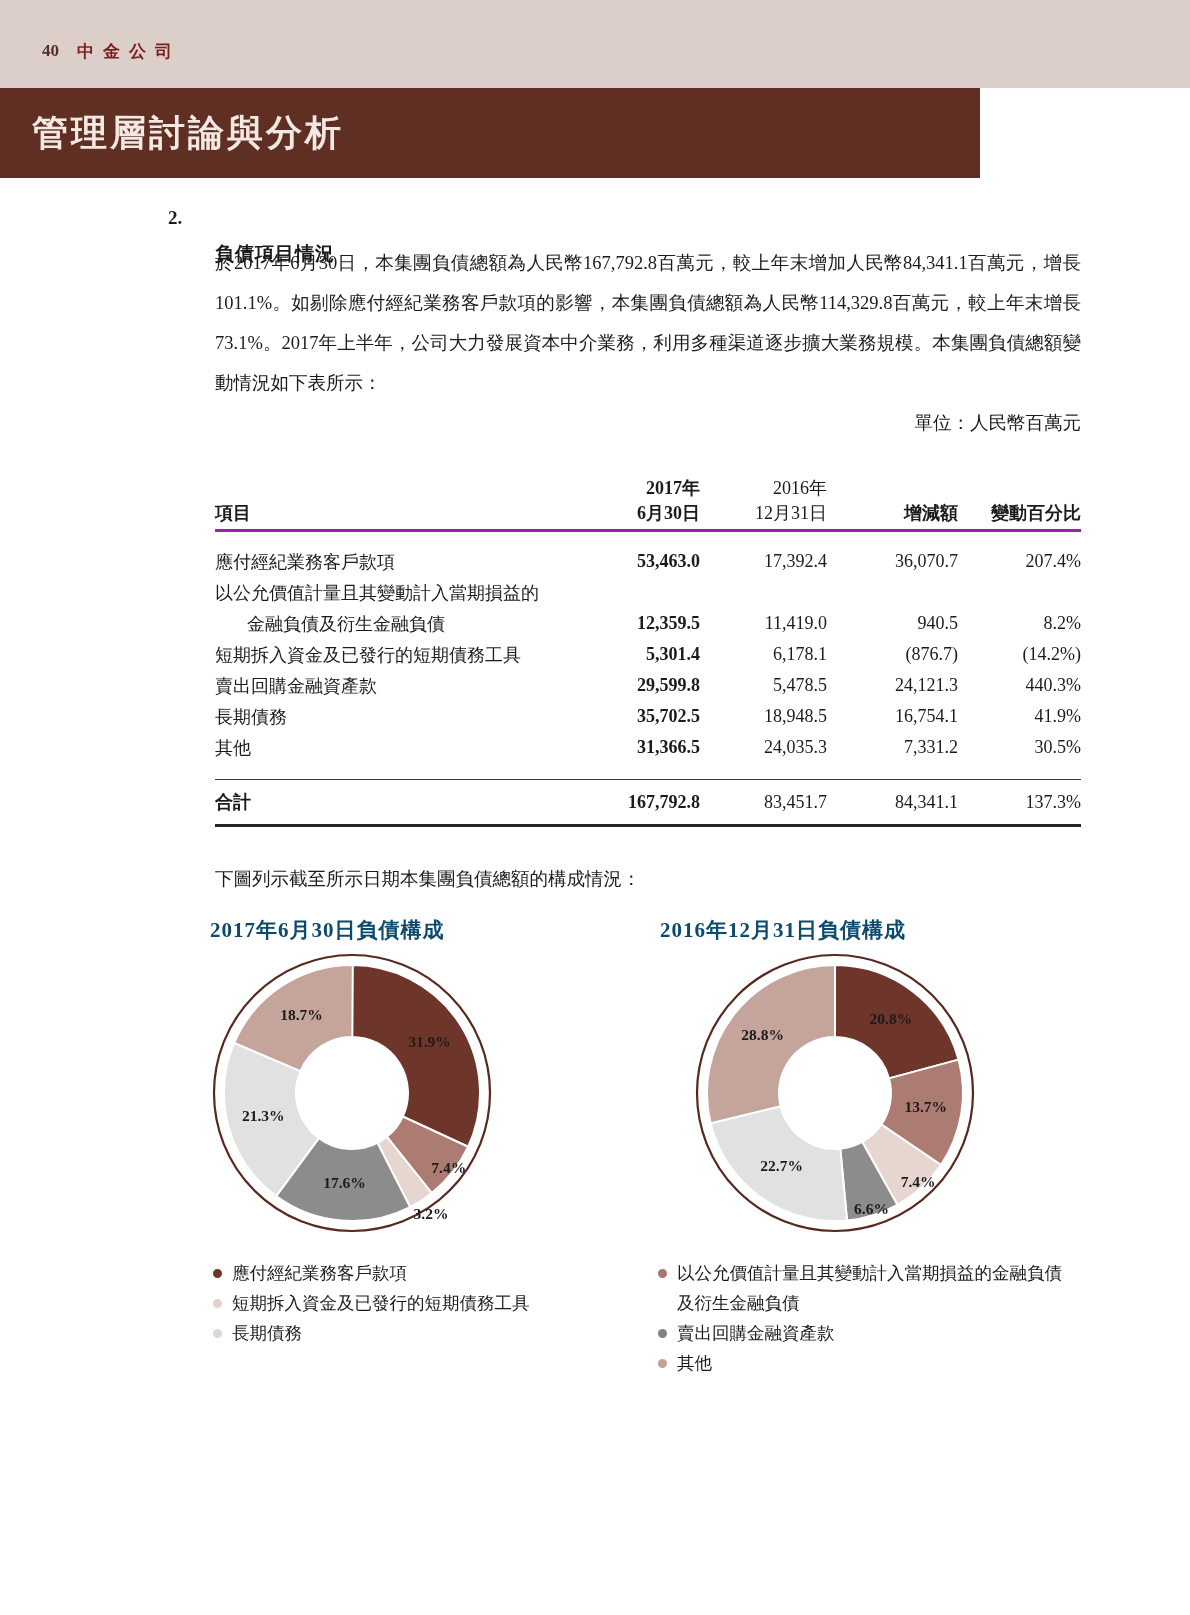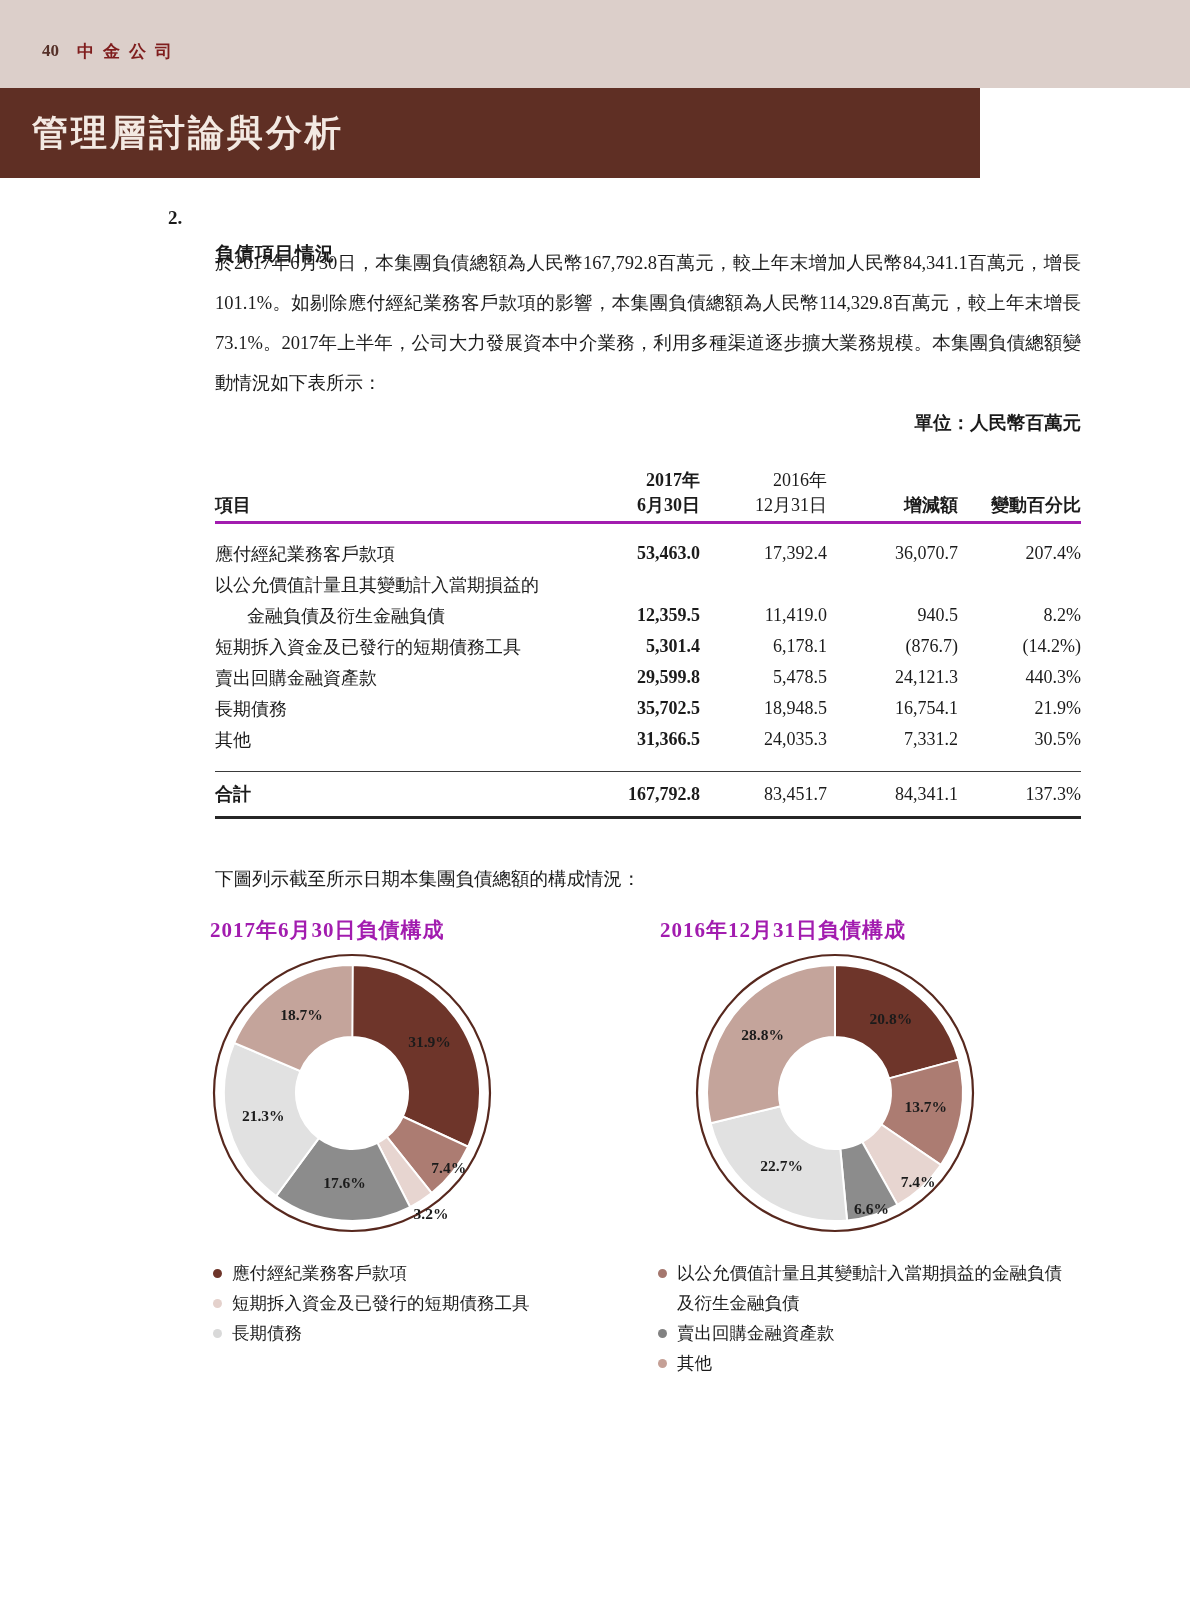--- a/index.html
+++ b/index.html
@@ -14,39 +14,39 @@
   .top-band .company { font-weight:bold; font-size:17px; color:#7f1d1d; letter-spacing:9px; }
   .banner { position:absolute; left:0; top:88px; width:980px; height:90px; background:#5f2f24;
             display:flex; align-items:center; padding-left:32px; }
   .banner h1 { color:#f3e9e2; font-size:36px; font-weight:bold; letter-spacing:3px; }
 
   
   .sec-num { position:absolute; left:168px; top:207px; font-size:19px; font-weight:bold; }
   .sec-title { position:absolute; left:215px; top:207px; font-size:19px; font-weight:bold; letter-spacing:1px;margin-top:34px; }
   .para { position:absolute; left:215px; top:243px; width:866px; font-size:18.5px;
           line-height:40px; text-align:justify; }
-  .unit-note { position:absolute; left:215px; top:410px; width:866px; text-align:right; font-size:18.5px;font-weight:bold; }
+  .unit-note { position:absolute; left:215px; top:410px; width:866px; text-align:right; font-size:18.5px; }
 
   
   .tbl { position:absolute; left:215px; top:462px; width:866px; font-size:18px; }
   .trow { display:grid; grid-template-columns:366px 119px 127px 131px 123px; align-items:end; }
   .trow .c { white-space:nowrap; }
   .trow .num { text-align:right; }
-  .thead1 { height:30px; }
+  .thead1 { height:30px;margin-top:8px; }
   .thead2 { height:32px; padding-bottom:4px; border-bottom:3px solid #a21caf; }
   .tbody { padding-top:14px; }
   .tbody .trow { height:31px; align-items:center; }
   .cell-indent { padding-left:32px; }
   .b { font-weight:bold; }
   .total-block { margin-top:16px; border-top:1.5px solid #3a3a3a; border-bottom:3px solid #262626; }
   .total-block .trow { height:44px; align-items:center; }
 
   
   .chart-intro { position:absolute; left:215px; top:866px; font-size:18.5px; }
-  .chart-title { position:absolute; top:916px; font-size:21px; font-weight:bold; color:#a21caf; letter-spacing:1px; }
+  .chart-title { position:absolute; top:916px; font-size:21px; font-weight:bold; color:#0c4a6e; letter-spacing:1px; }
   #chart-title-0 { left:210px; }
   #chart-title-1 { left:660px; }
   .pie-svg { position:absolute; top:946px; width:294px; height:294px; }
   #pie-0 { left:205px; }
   #pie-1 { left:688px; }
   .pie-label { font-size:15.5px; font-weight:600; fill:#1b1b1b; }
 
   
   .legend { position:absolute; top:1258px; list-style:none; font-size:17.5px; }
   #legend-0 { left:213px; width:440px; }
@@ -124,21 +124,21 @@
           <div class="c num b">29,599.8</div>
           <div class="c num">5,478.5</div>
           <div class="c num">24,121.3</div>
           <div class="c num">440.3%</div>
         </div>
         <div class="trow">
           <div class="c">長期債務</div>
           <div class="c num b">35,702.5</div>
           <div class="c num">18,948.5</div>
           <div class="c num">16,754.1</div>
-          <div class="c num">21.9%</div>
+          <div class="c num">41.9%</div>
         </div>
         <div class="trow">
           <div class="c">其他</div>
           <div class="c num b">31,366.5</div>
           <div class="c num">24,035.3</div>
           <div class="c num">7,331.2</div>
           <div class="c num">30.5%</div>
         </div>
       </div>
     <div class="total-block">

